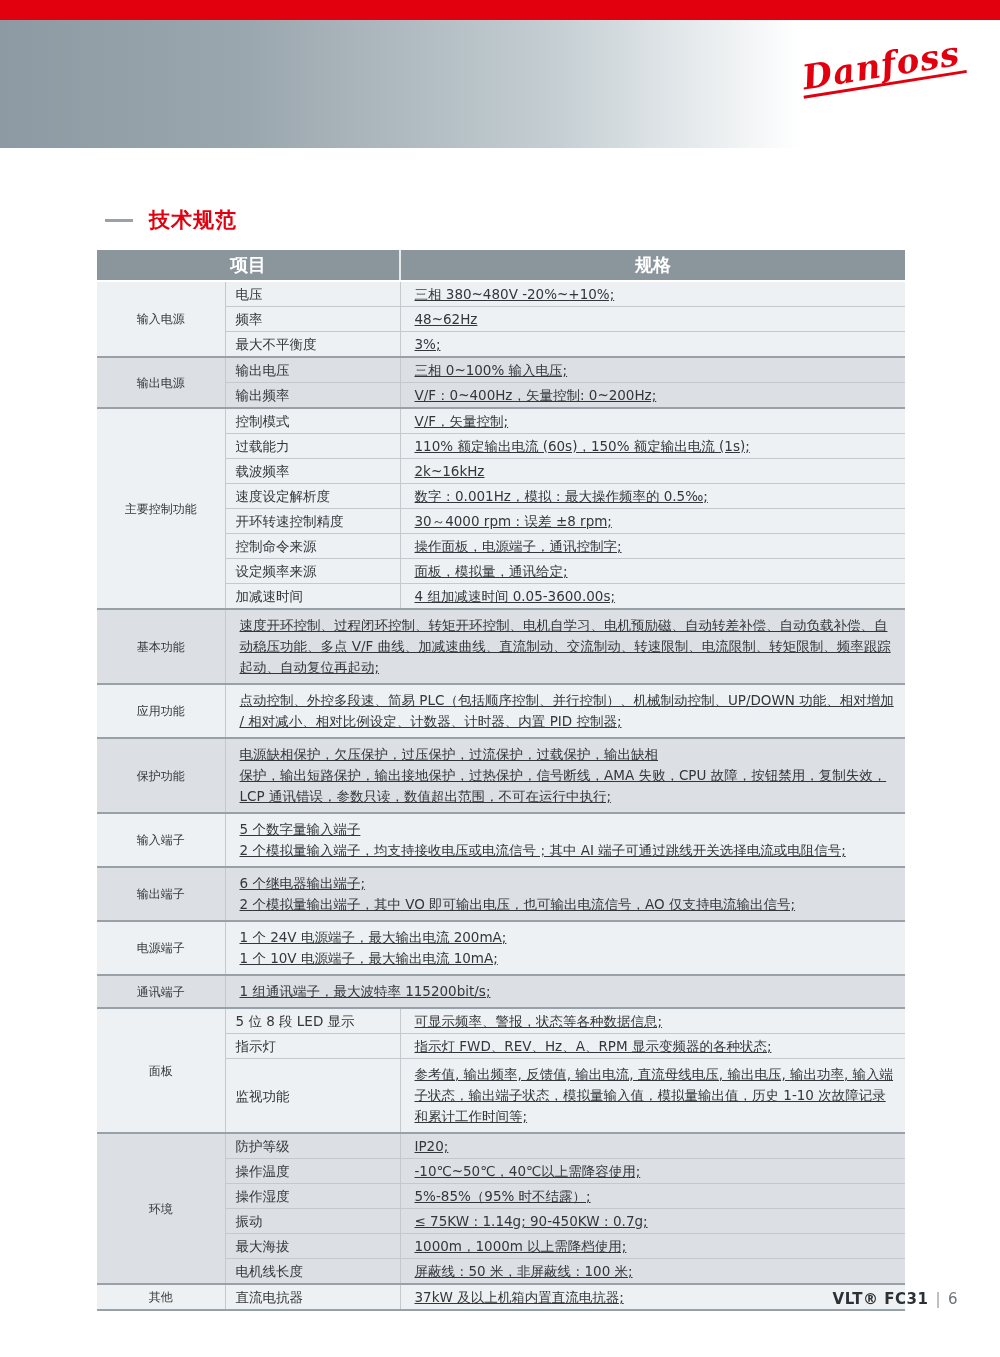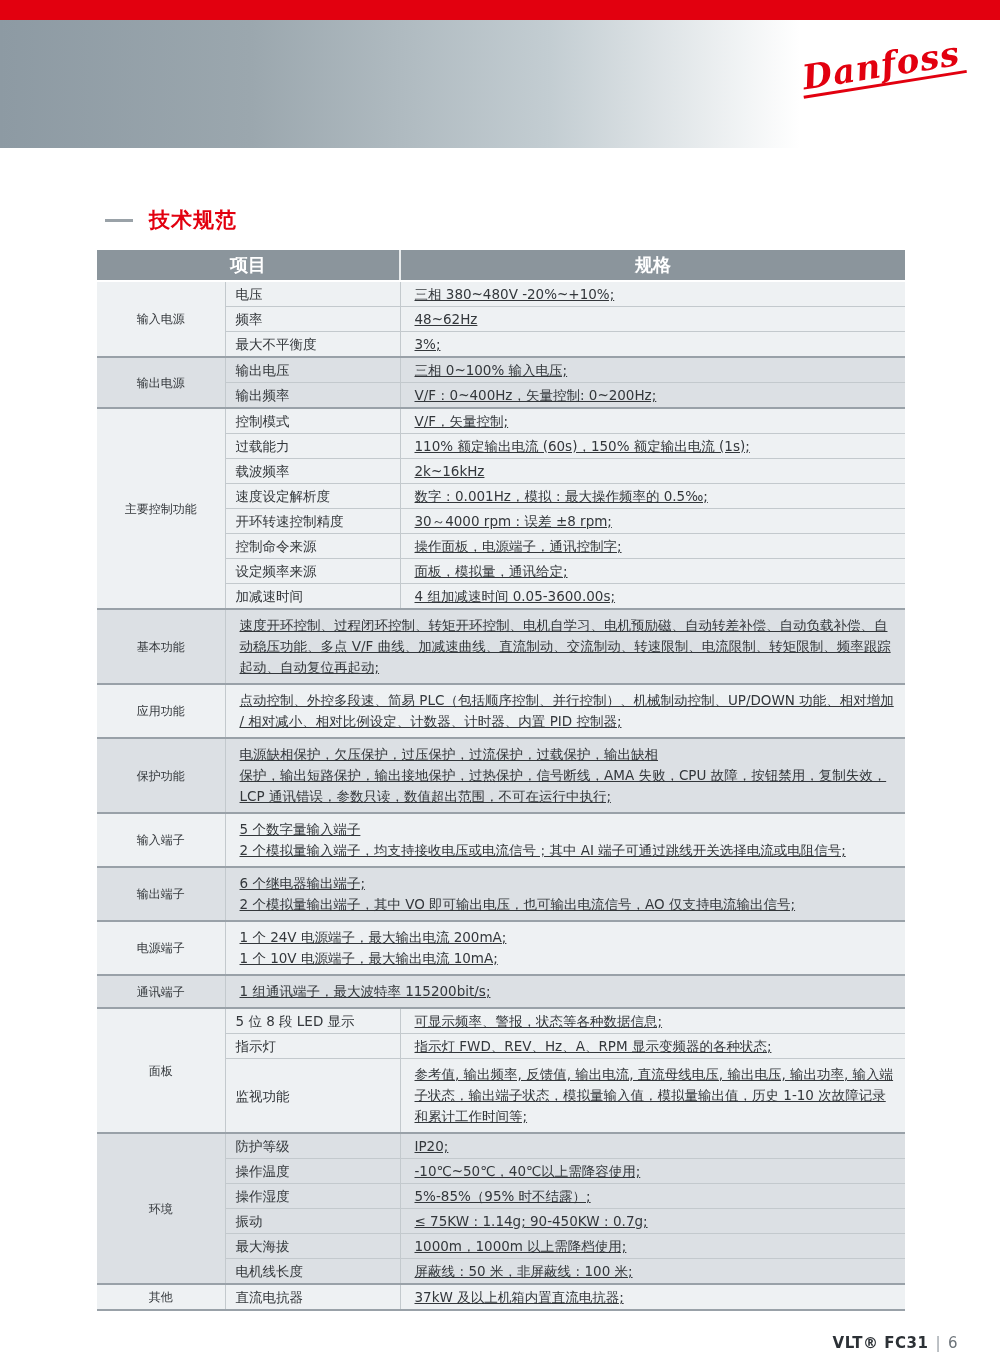--- a/index.html
+++ b/index.html
@@ -92,21 +92,21 @@
     line-height:21px;
     padding-top:5px;padding-bottom:5px;margin-left:20px;
   }
   td.spec-cell.multiline{
     line-height:21px;
     padding-top:5px;padding-bottom:5px;
   }
   tr.inner-row td{border-top:1px solid var(--line-inner);}
   tr.group-start td{border-top:2px solid var(--line-group);}
   .footer{
-    position:absolute;right:42px;top:1334px;
+    position:absolute;right:42px;top:1290px;
     font-size:15px;letter-spacing:.5px;
     display:flex;align-items:baseline;gap:7px;
   }
   .footer-product{font-weight:700;color:#2c3136;}
   .footer-sep{color:#9aa1a7;font-weight:400;}
   .footer-page{color:#6d747a;font-weight:400;}
 </style>
 </head>
 <body>
 

